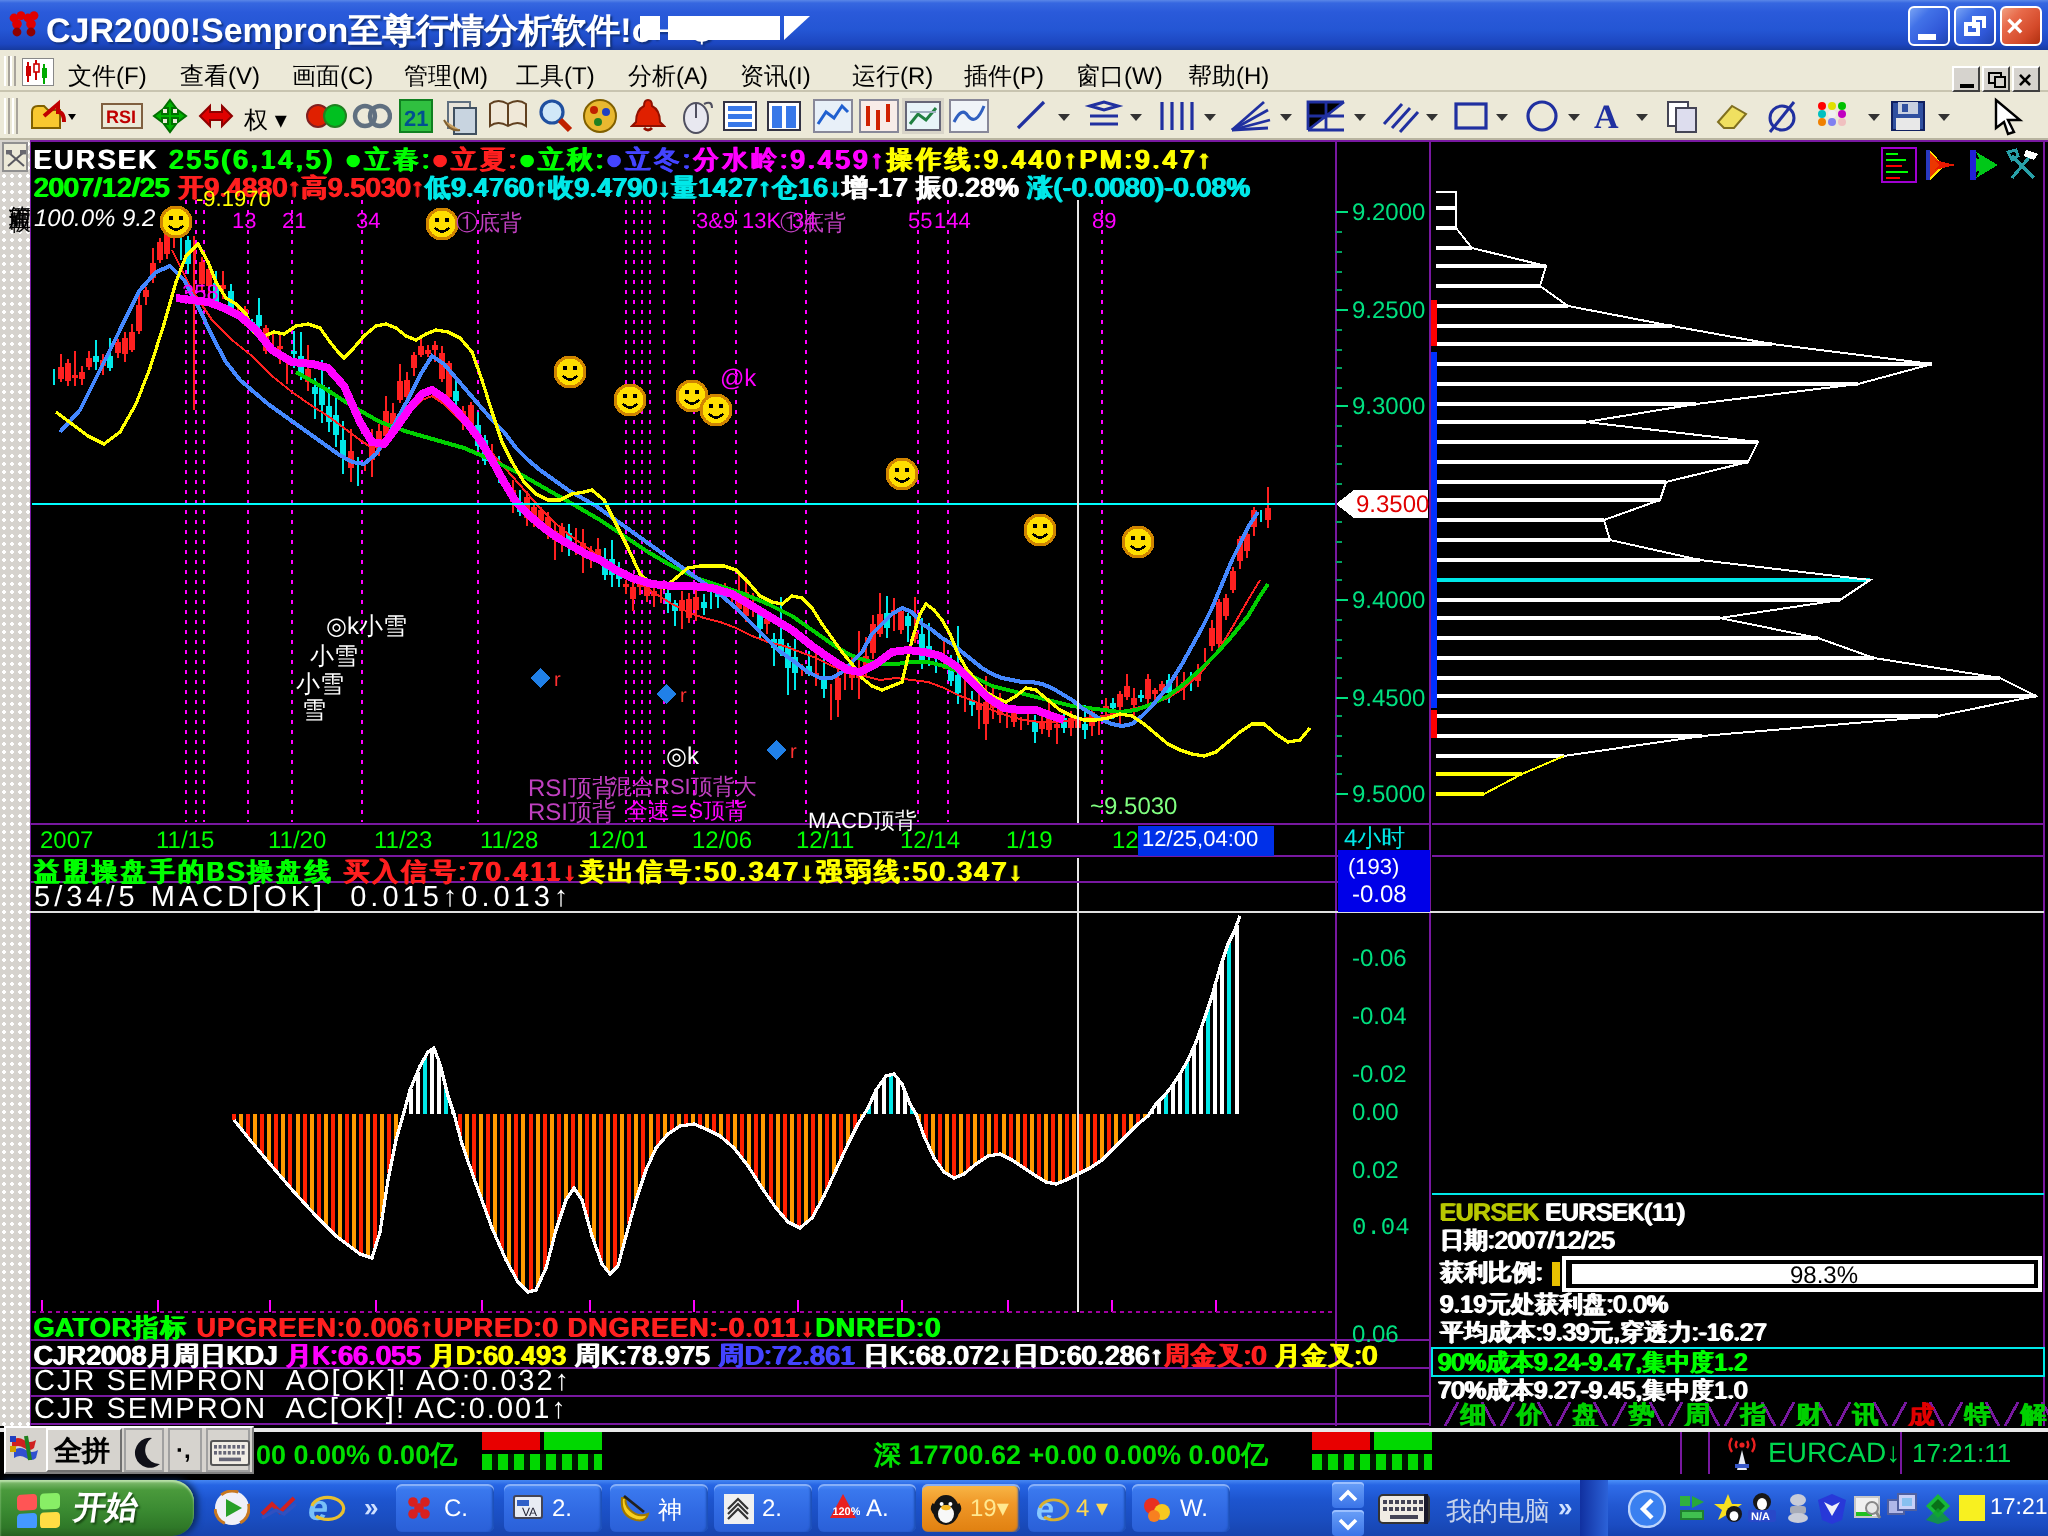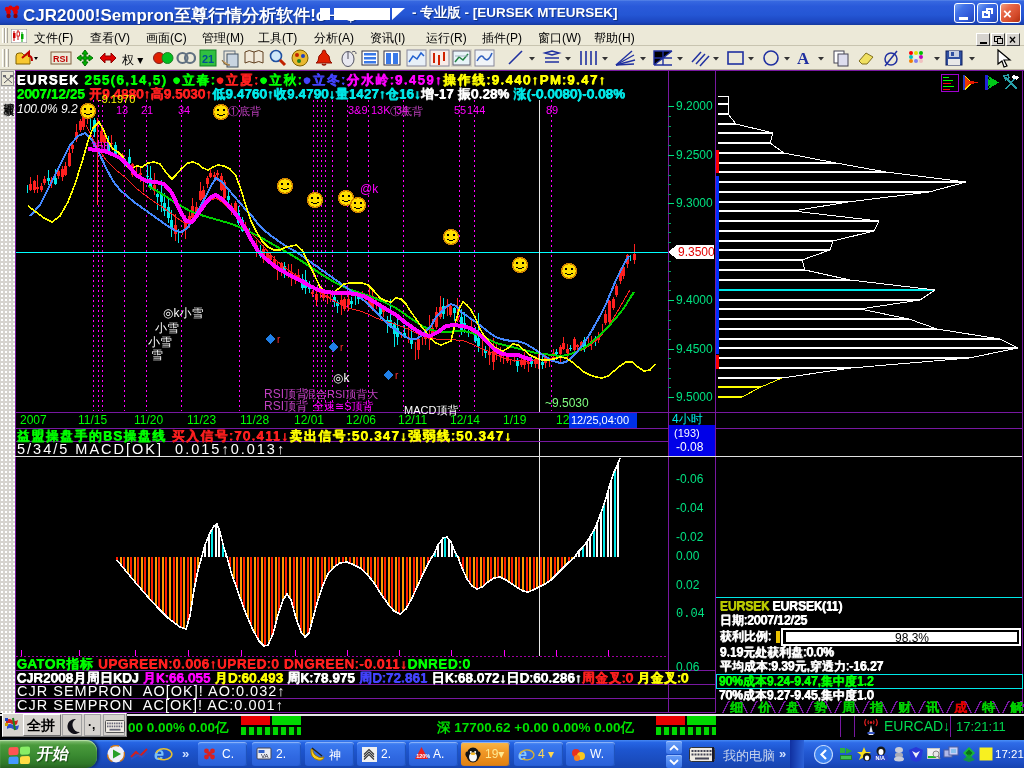--- a/index.html
+++ b/index.html
@@ -23,21 +23,20 @@
         </g>
 <g fill="#900000">
           <circle cx="5.5" cy="11" r="2.2"></circle>
           <circle cx="12.5" cy="11" r="2.2"></circle>
         </g>
       </svg>
 <span class="ab" style="left:23px;top:4px;font-size:17px;font-weight:bold;color:#fff;text-shadow:1px 1px 1px #10307c">CJR2000!Sempron至尊行情分析软件!o⌐~$</span>
 <span class="ab" style="left:320px;top:8px;width:10px;height:12px;background:#fff"></span>
 <span class="ab" style="left:334px;top:8px;width:56px;height:12px;background:#fff"></span>
 <span class="ab" style="left:392px;top:8px;width:0;height:0;border-top:12px solid #fff;border-right:13px solid transparent"></span>
-<span class="ab" style="left:412px;top:4px;font-size:13.5px;font-weight:bold;color:#fff;text-shadow:1px 1px 1px #10307c">- 专业版 - [EURSEK MTEURSEK]</span>
 </div>
     <div class="ab" style="left:954px;top:3px;width:21px;height:20px;border-radius:3px;border:1px solid #fff;background:linear-gradient(135deg,#7aa4f4 0%,#4272e8 30%,#3058d8 70%,#2044b0 100%)"><span class="ab" style="left:4px;top:13px;width:9px;height:3px;background:#fff"></span></div>
     <div class="ab" style="left:977px;top:3px;width:21px;height:20px;border-radius:3px;border:1px solid #fff;background:linear-gradient(135deg,#7aa4f4 0%,#4272e8 30%,#3058d8 70%,#2044b0 100%)"><span class="ab" style="left:4px;top:7px;width:8px;height:7px;border:2px solid #fff"></span><span class="ab" style="left:8px;top:4px;width:7px;height:6px;border:2px solid #fff;border-bottom:none;background:transparent"></span></div>
     <div class="ab" style="left:1000px;top:3px;width:21px;height:20px;border-radius:3px;border:1px solid #fff;background:linear-gradient(135deg,#f0a080 0%,#e86a4a 30%,#d44a2a 70%,#b03010 100%)"><span class="ab" style="left:2px;top:1px;font-size:15px;font-weight:bold;color:#fff">×</span></div>
     <div class="ab" style="left:0;top:25px;width:1024px;height:21px;background:#ece9d8;border-bottom:1px solid #c8c4b0">
 <span class="ab" style="left:2px;top:3px;width:3px;height:15px;border-left:1px solid #fff;border-right:1px solid #a8a49c"></span>
 <span class="ab" style="left:5px;top:3px;width:3px;height:15px;border-left:1px solid #fff;border-right:1px solid #a8a49c"></span>
 <svg class="ab" style="left:11px;top:4px" width="16" height="14">
         <rect x="0" y="0" width="16" height="14" fill="#fff" stroke="#888"></rect>
         <line x1="3" y1="2" x2="3" y2="12" stroke="#c00"></line>

